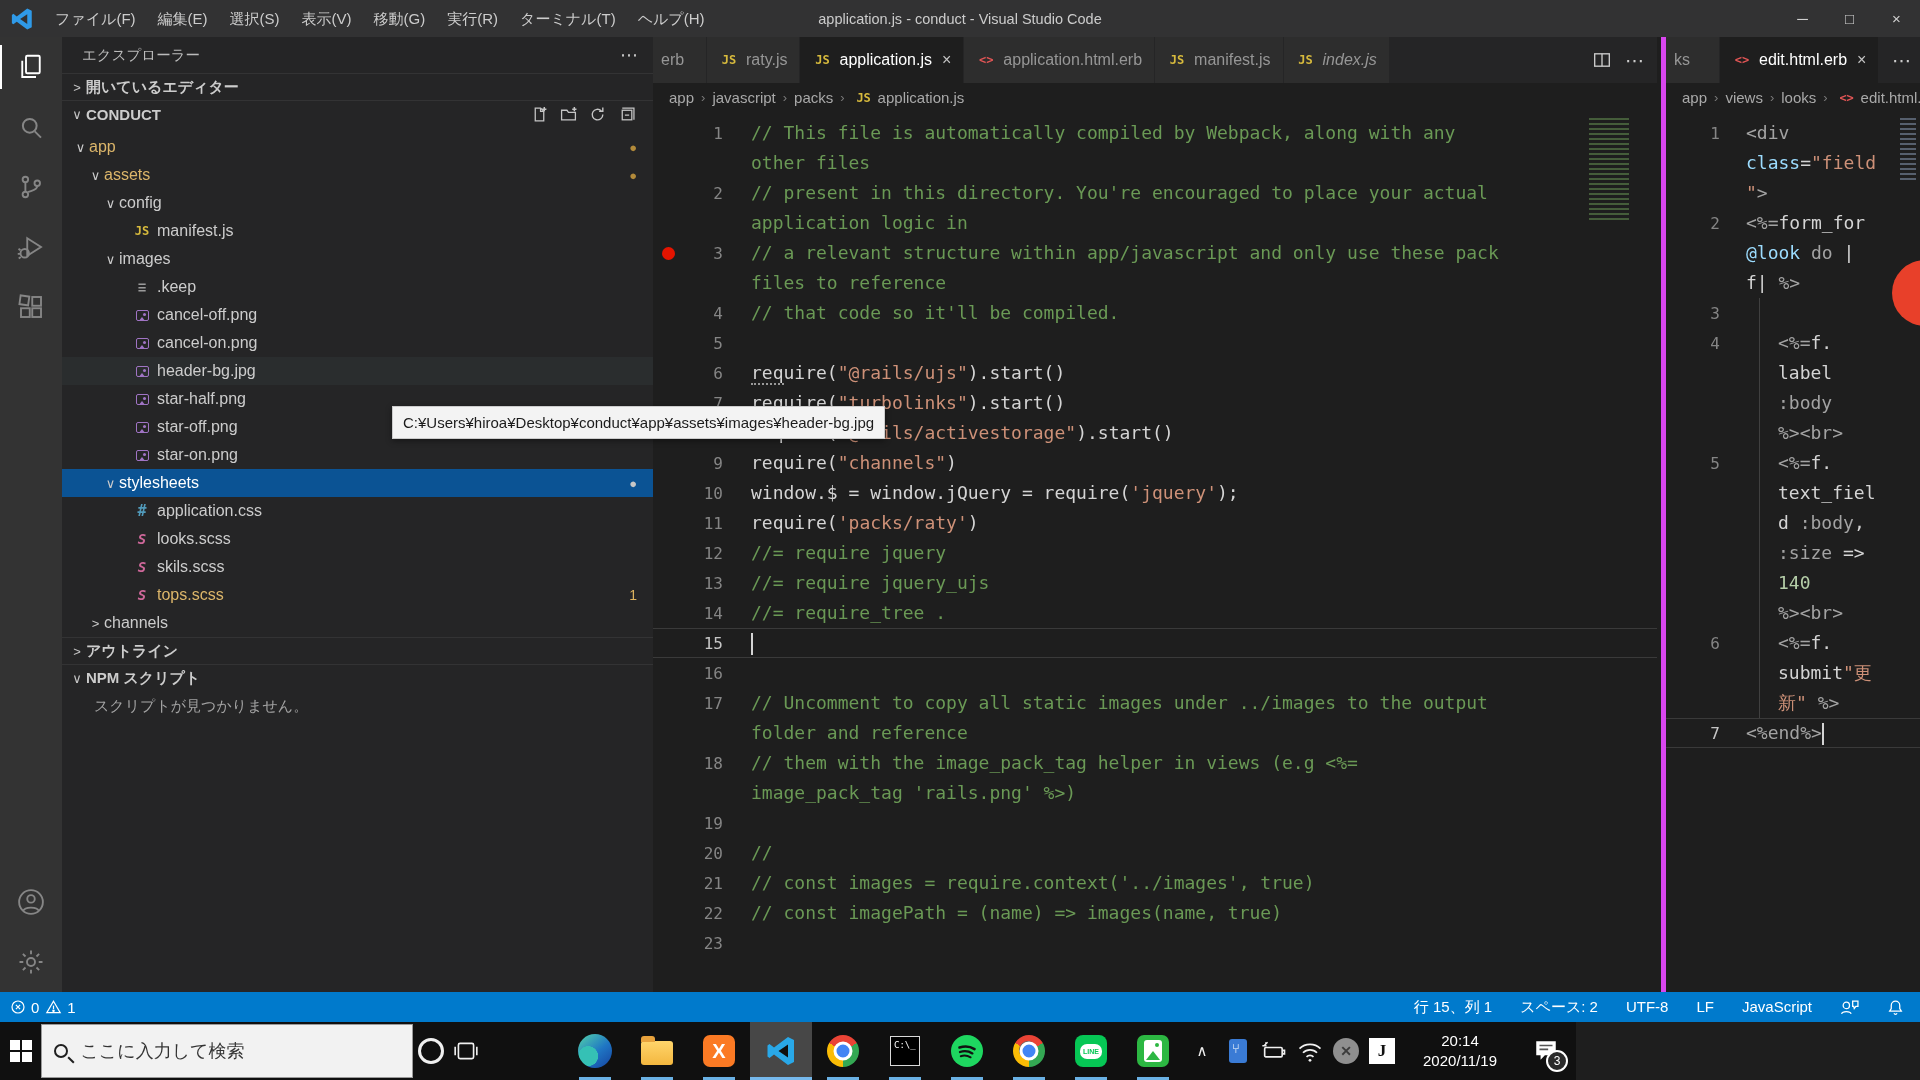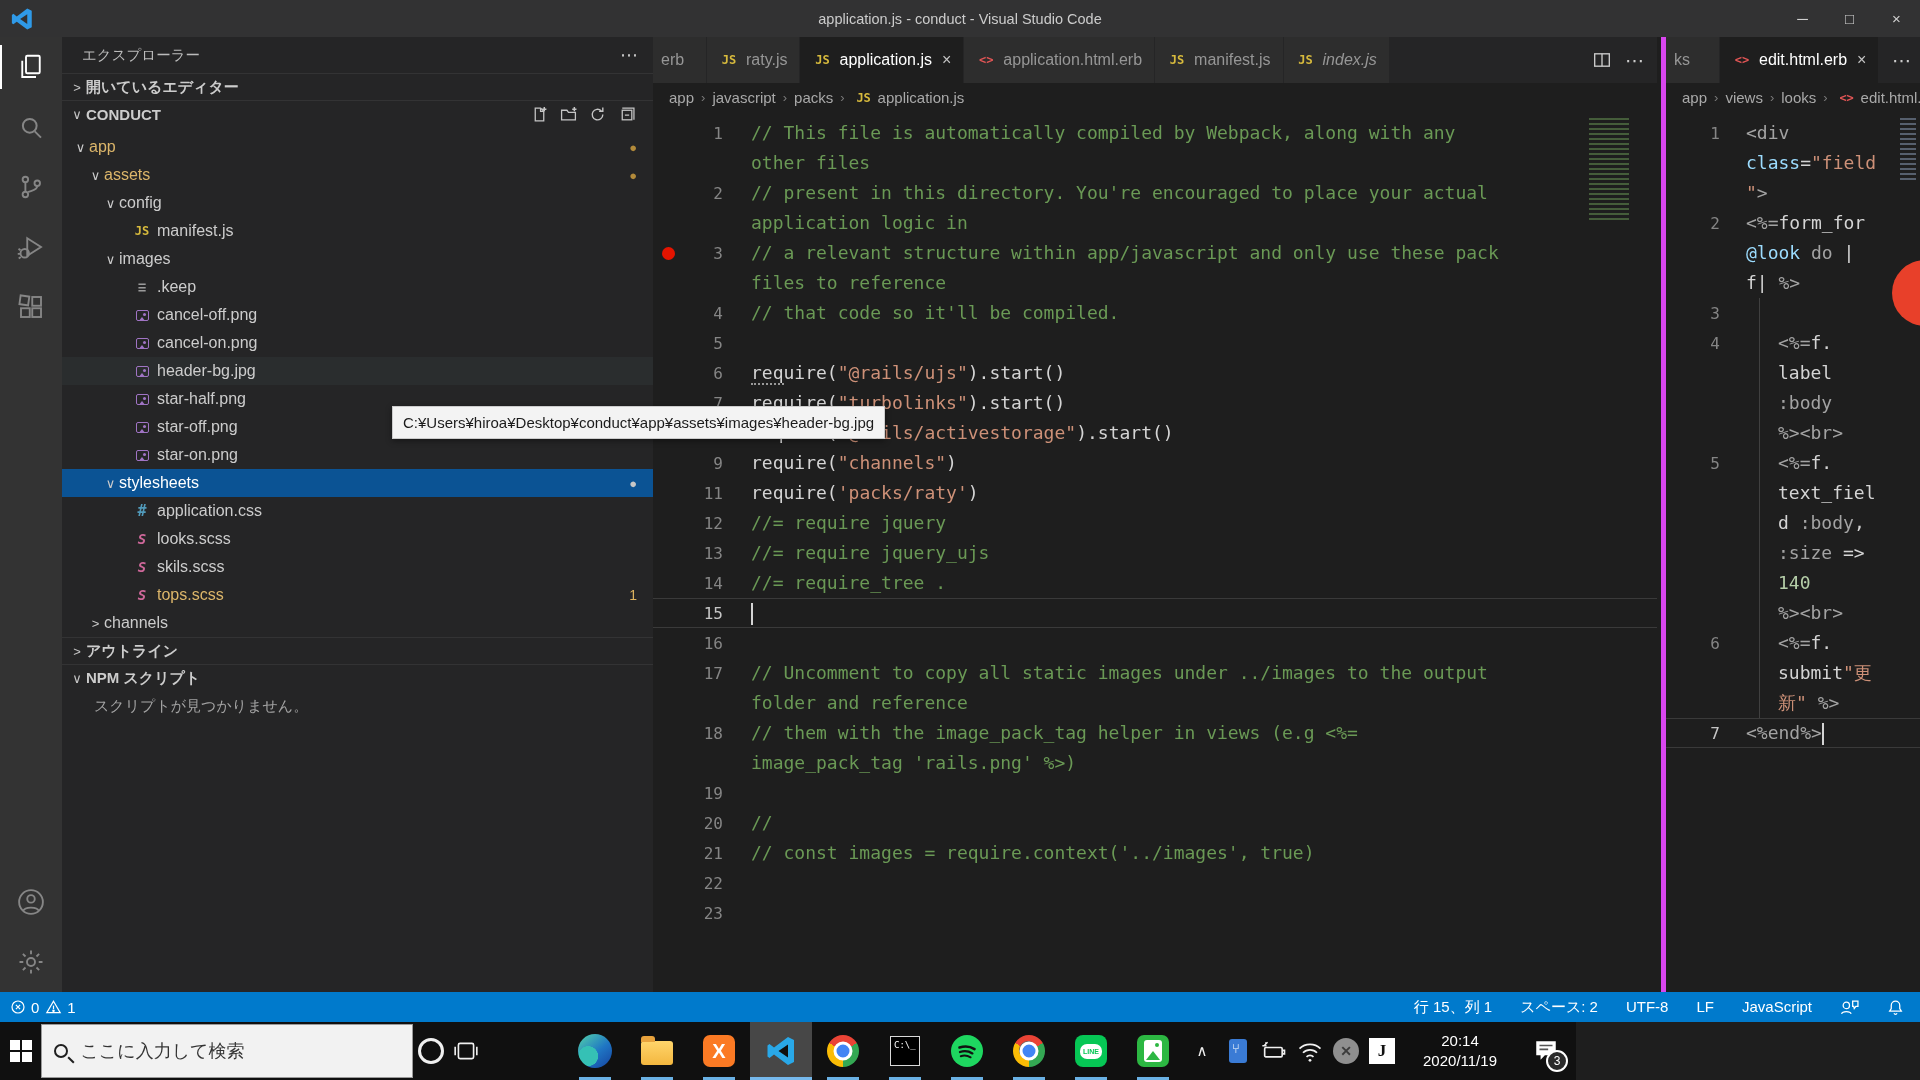--- a/index.html
+++ b/index.html
@@ -190,20 +190,30 @@
 </head>
 <body>
 
 <div id="screen">
 
   <header id="titlebar">
     <svg id="vscode-logo" viewBox="0 0 32 32">
       <path fill="#2f9ae8" d="M23 2 L29 5 V27 L23 30 L9 19.5 L4.5 23 L2.5 21.5 V10.5 L4.5 9 L9 12.5 Z"></path>
       <path fill="#323233" d="M23 9.5 L13.5 16 L23 22.5 Z"></path>
     </svg>
+    <nav id="menubar">
+        <span class="menu-item">ファイル(F)</span>
+        <span class="menu-item">編集(E)</span>
+        <span class="menu-item">選択(S)</span>
+        <span class="menu-item">表示(V)</span>
+        <span class="menu-item">移動(G)</span>
+        <span class="menu-item">実行(R)</span>
+        <span class="menu-item">ターミナル(T)</span>
+        <span class="menu-item">ヘルプ(H)</span>
+      </nav>
     <div id="wintitle">application.js - conduct - Visual Studio Code</div>
     <div id="wincontrols">
       <span class="winbtn">─</span>
       <span class="winbtn">□</span>
       <span class="winbtn">×</span>
     </div>
   </header>
 
   <div id="workbench">
 
@@ -538,20 +548,25 @@
               <span class="lnum">8</span>
               <span class="ctext"><span class="df">require(</span><span class="st">"@rails/activestorage"</span><span class="df">).start()</span></span>
             </div>
             <div class="crow">
               <span class="bpm"></span>
               <span class="lnum">9</span>
               <span class="ctext"><span class="df">require(</span><span class="st">"channels"</span><span class="df">)</span></span>
             </div>
             <div class="crow">
               <span class="bpm"></span>
+              <span class="lnum">10</span>
+              <span class="ctext"><span class="df">window.$ = window.jQuery = require(</span><span class="st">'jquery'</span><span class="df">);</span></span>
+            </div>
+            <div class="crow">
+              <span class="bpm"></span>
               <span class="lnum">11</span>
               <span class="ctext"><span class="df">require(</span><span class="st">'packs/raty'</span><span class="df">)</span></span>
             </div>
             <div class="crow">
               <span class="bpm"></span>
               <span class="lnum">12</span>
               <span class="ctext"><span class="cm">//= require jquery</span></span>
             </div>
             <div class="crow">
               <span class="bpm"></span>
@@ -603,20 +618,21 @@
               <span class="ctext"><span class="cm">//</span></span>
             </div>
             <div class="crow">
               <span class="bpm"></span>
               <span class="lnum">21</span>
               <span class="ctext"><span class="cm">// const images = require.context('../images', true)</span></span>
             </div>
             <div class="crow">
               <span class="bpm"></span>
               <span class="lnum">22</span>
+              <span class="ctext"><span class="cm">// const imagePath = (name) =&gt; images(name, true)</span></span>
             </div>
             <div class="crow">
               <span class="bpm"></span>
               <span class="lnum">23</span>
               <span class="ctext"></span>
             </div>
           </div>
         <div class="minimap"></div>
       </div>
 

